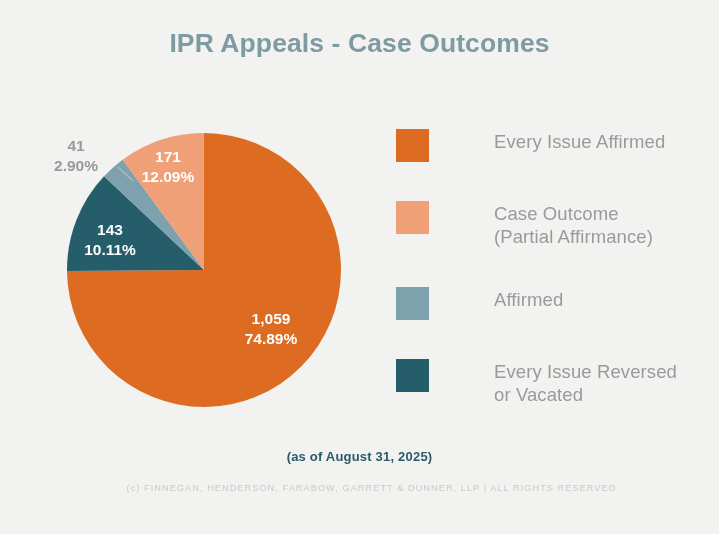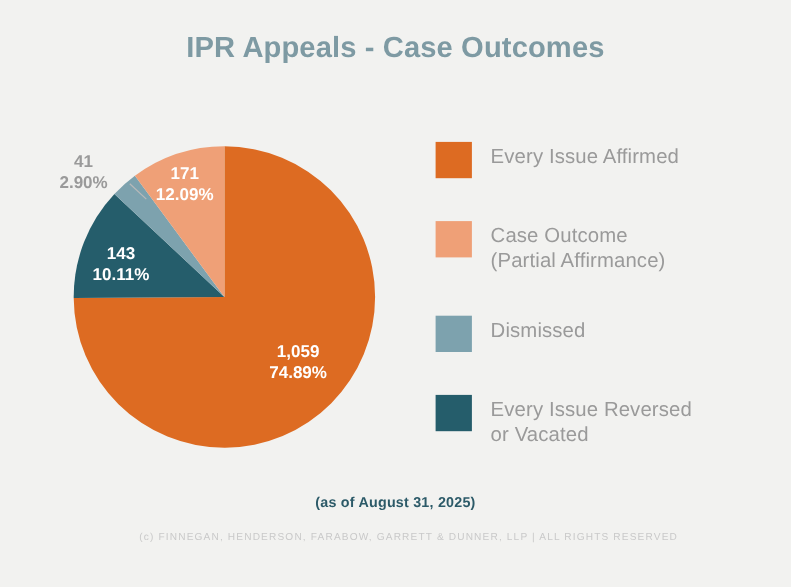--- a/index.html
+++ b/index.html
@@ -80,20 +80,21 @@
     margin-right: 17px;
     margin-top: 1px;
   }
   .legend-label {
     font-size: 18.5px;
     line-height: 1.25;
     color: #9a9a9a;
     letter-spacing: 0.1px;
     white-space: pre-line;
     padding-top: 2px;
+    margin-left: 48px;
   }
 
   
   #as-of {
     position: absolute;
     left: 0;
     top: 449px;
     width: 719px;
     text-align: center;
     font-size: 13px;
@@ -145,21 +146,21 @@
       <span class="legend-swatch" style="background: rgb(221, 107, 34);"></span>
       <span class="legend-label">Every Issue Affirmed</span>
     </div>
     <div class="legend-row">
       <span class="legend-swatch" style="background: rgb(239, 160, 119);"></span>
       <span class="legend-label">Case Outcome
 (Partial Affirmance)</span>
     </div>
     <div class="legend-row">
       <span class="legend-swatch" style="background: rgb(125, 162, 174);"></span>
-      <span class="legend-label">Dismissed</span>
+      <span class="legend-label">Affirmed</span>
     </div>
     <div class="legend-row">
       <span class="legend-swatch" style="background: rgb(37, 93, 107);"></span>
       <span class="legend-label">Every Issue Reversed
 or Vacated</span>
     </div>
   </div>
 
   <div id="as-of">(as of August 31, 2025)</div>
   <div id="copyright">(c) FINNEGAN, HENDERSON, FARABOW, GARRETT &amp; DUNNER, LLP | ALL RIGHTS RESERVED</div>

